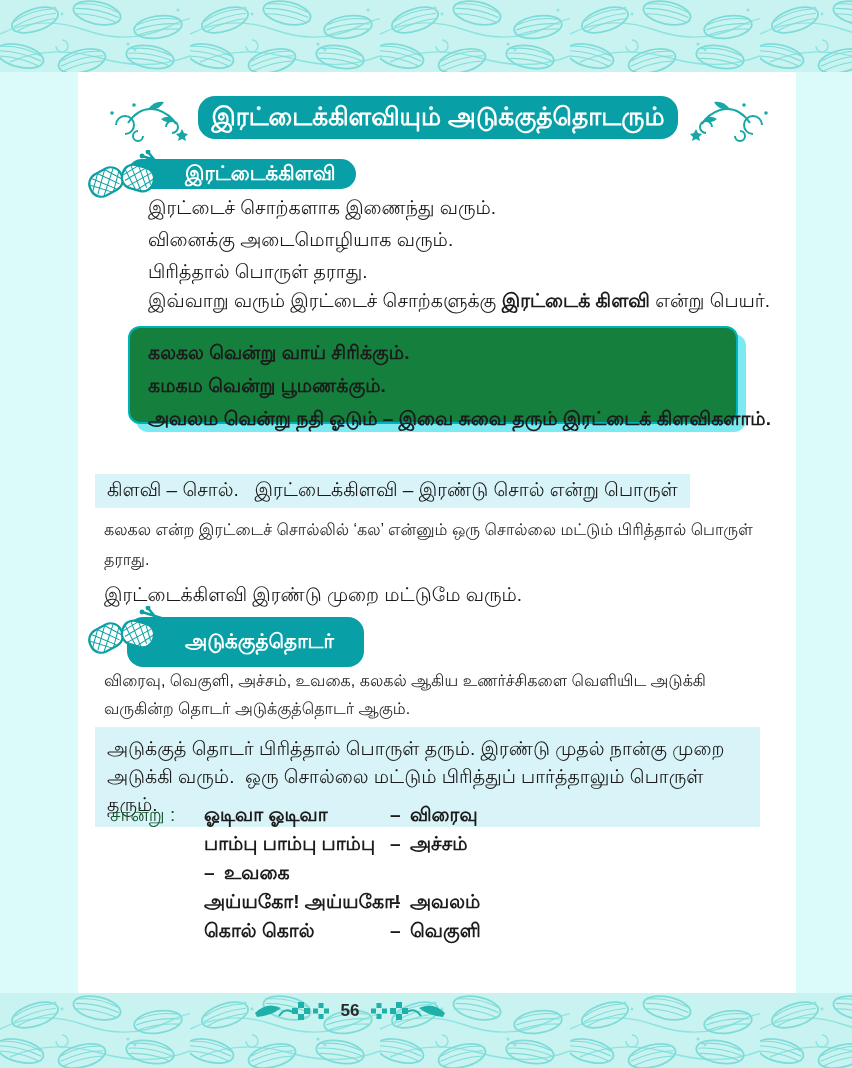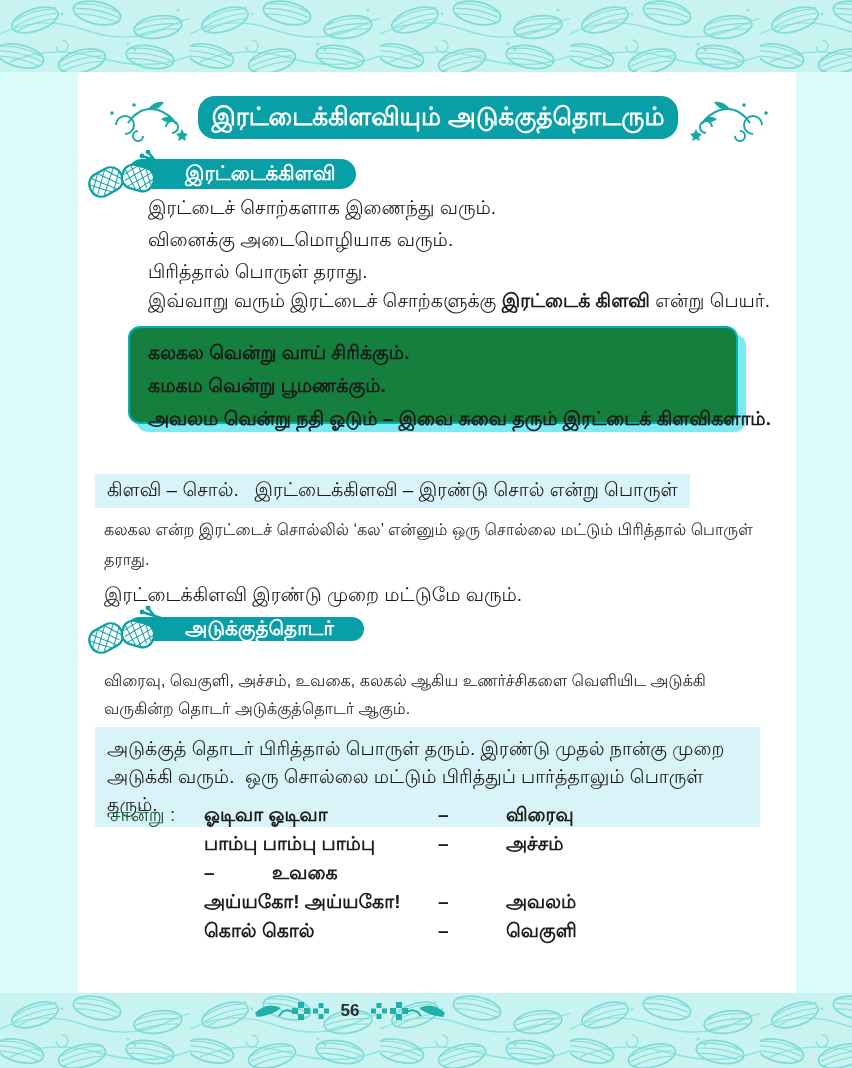--- a/index.html
+++ b/index.html
@@ -14,41 +14,41 @@
 
   
   .title-bar { position:absolute; left:198px; top:96px; width:480px; height:43px;
     background:#089fa6; border-radius:17px; display:flex; align-items:center; justify-content:center; }
   .title-bar .t { color:#ffffff; font-weight:bold; font-size:25px; white-space:nowrap; }
 
   
   .pill { position:absolute; background:#089fa6; border-radius:16px; color:#fff; font-weight:bold;
     display:flex; align-items:center; }
   .pill-1 { left:127px; top:159px; width:229px; height:30px; font-size:20px; padding-left:58px; }
-  .pill-2 { left:127px; top:617px; width:237px; height:24px; font-size:20px; padding-left:58px; }
+  .pill-2 { left:127px; top:617px; width:237px; height:50px; font-size:20px; padding-left:58px; }
   .icon-drums { position:absolute; z-index:3; }
 
   
   .line { position:absolute; font-size:19px; white-space:nowrap; }
   .wrap { position:absolute; font-size:16px; }
   .bold { font-weight:bold; }
 
   .quote-box { position:absolute; left:128px; top:326px; width:610px; height:98px;
     background:#15803d; border:2.5px solid #00b3ba; border-radius:12px;
     box-shadow:8px 8px 0 #7deaf2; padding:8px 18px; }
   .quote-box .ql { font-size:19px; font-weight:600; line-height:33px; white-space:nowrap; }
 
   .hl { background:#d9f4f8; }
   .hl-line { position:absolute; left:95px; top:474px; padding:5px 12px; font-size:19px; white-space:nowrap; }
   .hl-para { position:absolute; left:95px; top:727px; width:665px; padding:8px 12px;
     font-size:19px; line-height:28px; }
 
   .example-label { position:absolute; left:110px; top:804px; font-size:19px; font-weight:normal; color:#14532d; }
   .ex-rows { position:absolute; left:204px; top:804px; }
-  .ex-row { display:flex; height:29px; align-items:flex-start; font-size:19px; font-weight:600;gap:48px; }
+  .ex-row { display:flex; height:29px; align-items:flex-start; font-size:19px; font-weight:600; }
   .ex-phrase { width:186px; white-space:nowrap; }
   .ex-dash { width:20px; }
   .ex-emotion { white-space:nowrap; }
 
   .footer { position:absolute; left:0; top:998px; width:700px; display:flex;
     align-items:center; justify-content:center; gap:8px; }
   .footer .pn { font-size:17px; color:#2a2a2a; font-weight:600; }
 </style>
 </head>
 <body>

